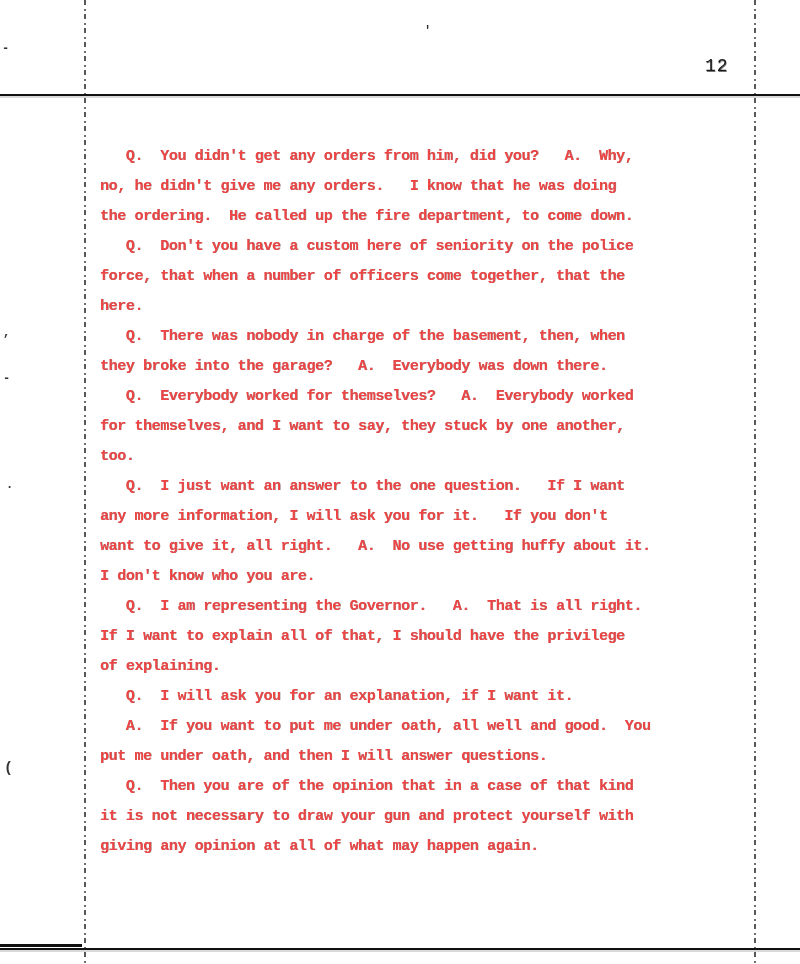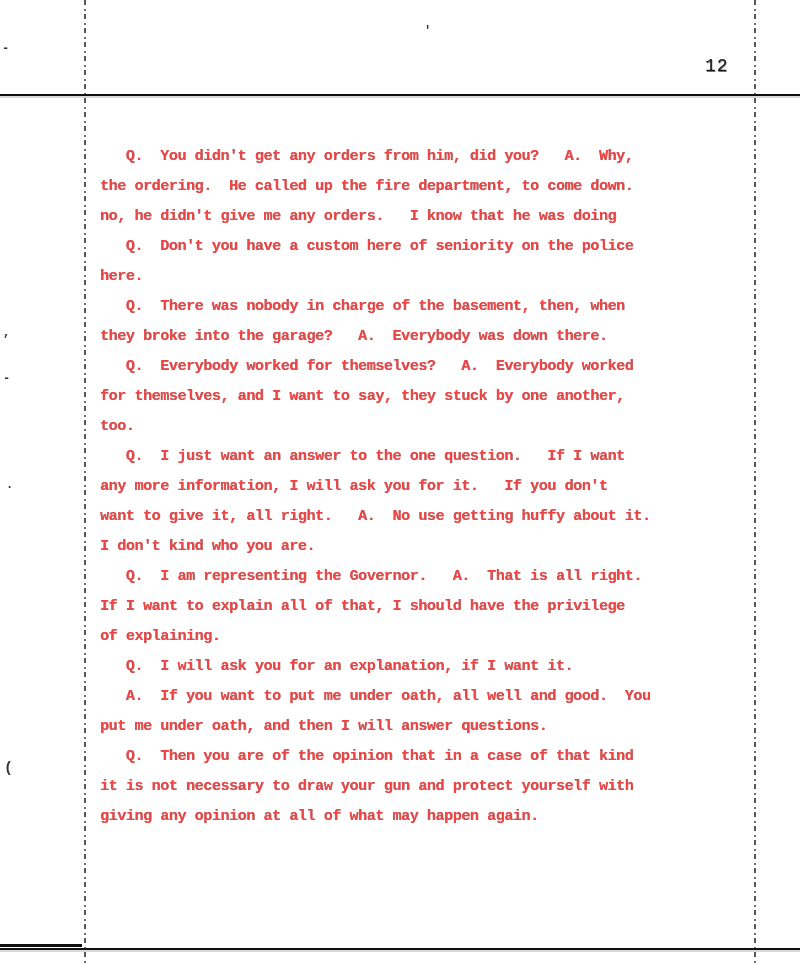--- a/index.html
+++ b/index.html
@@ -100,33 +100,34 @@
   <div class="vrule right"></div>
 
   <div class="hrule top"></div>
   <div class="hrule bottom"></div>
   <div class="hrule-seg"></div>
 
   <div class="page-number">12</div>
 
   <div class="text-block">
       <div class="text-line">   Q.  You didn't get any orders from him, did you?   A.  Why,</div>
+      <div class="text-line">no, he didn't give me any orders.   I know that he was doing</div>
       <div class="text-line">the ordering.  He called up the fire department, to come down.</div>
-      <div class="text-line">no, he didn't give me any orders.   I know that he was doing</div>
       <div class="text-line">   Q.  Don't you have a custom here of seniority on the police</div>
+      <div class="text-line">force, that when a number of officers come together, that the</div>
       <div class="text-line">here.</div>
       <div class="text-line">   Q.  There was nobody in charge of the basement, then, when</div>
       <div class="text-line">they broke into the garage?   A.  Everybody was down there.</div>
       <div class="text-line">   Q.  Everybody worked for themselves?   A.  Everybody worked</div>
       <div class="text-line">for themselves, and I want to say, they stuck by one another,</div>
       <div class="text-line">too.</div>
       <div class="text-line">   Q.  I just want an answer to the one question.   If I want</div>
       <div class="text-line">any more information, I will ask you for it.   If you don't</div>
       <div class="text-line">want to give it, all right.   A.  No use getting huffy about it.</div>
-      <div class="text-line">I don't kind who you are.</div>
+      <div class="text-line">I don't know who you are.</div>
       <div class="text-line">   Q.  I am representing the Governor.   A.  That is all right.</div>
       <div class="text-line">If I want to explain all of that, I should have the privilege</div>
       <div class="text-line">of explaining.</div>
       <div class="text-line">   Q.  I will ask you for an explanation, if I want it.</div>
       <div class="text-line">   A.  If you want to put me under oath, all well and good.  You</div>
       <div class="text-line">put me under oath, and then I will answer questions.</div>
       <div class="text-line">   Q.  Then you are of the opinion that in a case of that kind</div>
       <div class="text-line">it is not necessary to draw your gun and protect yourself with</div>
       <div class="text-line">giving any opinion at all of what may happen again.</div>
     </div>

